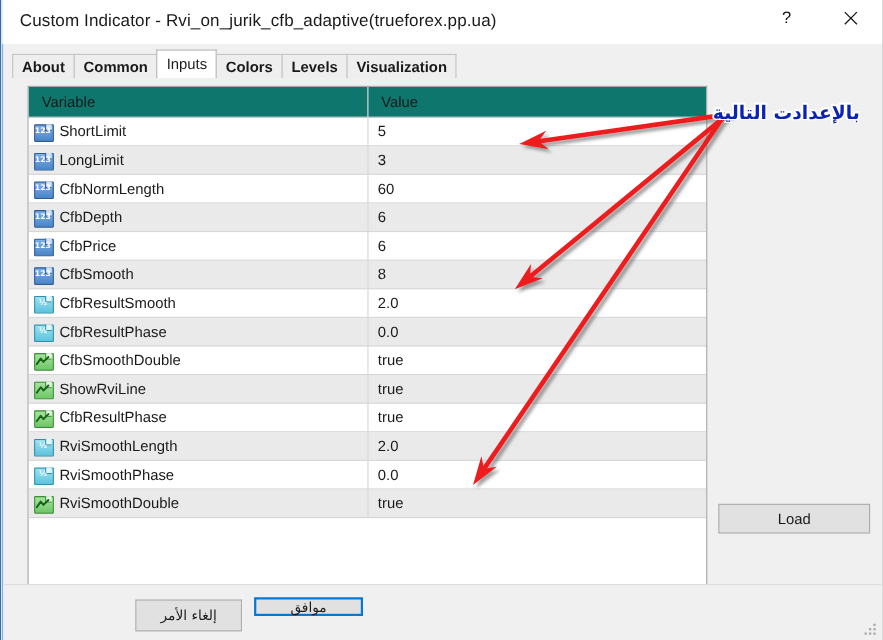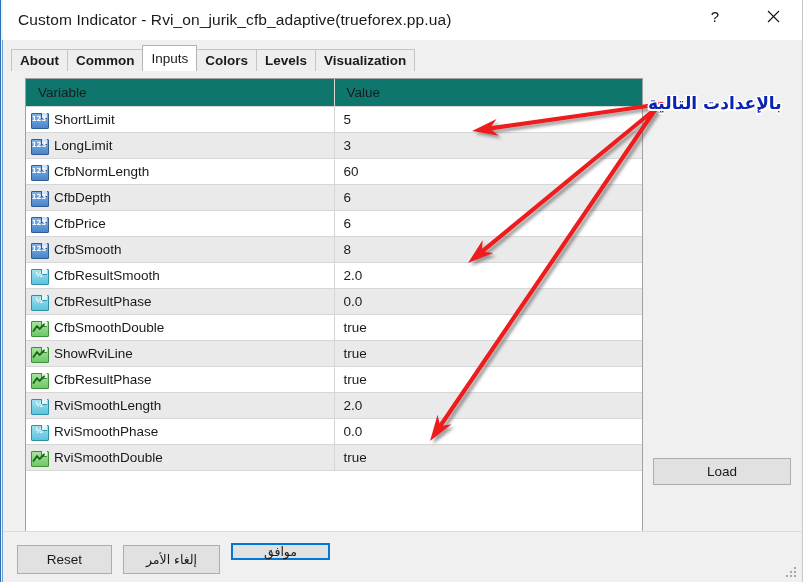--- a/index.html
+++ b/index.html
@@ -594,21 +594,20 @@
                 <div class="valcell">true</div>
               </td>
             </tr>
           </tbody>
       </table>
     </div>
 
     <button class="btn btn-load">Load</button>
 
     <div class="bottombar"></div>
-    <button class="btn btn-reset">Reset</button>
     <button class="btn btn-cancel">إلغاء الأمر</button>
     <button class="btn btn-ok">موافق</button>
 
     <div class="grip">
       <i style="left:8px;top:0"></i>
       <i style="left:4px;top:4px"></i>
         <i style="left:8px;top:4px"></i>
       <i style="left:0;top:8px"></i>
         <i style="left:4px;top:8px"></i>
         <i style="left:8px;top:8px"></i>

